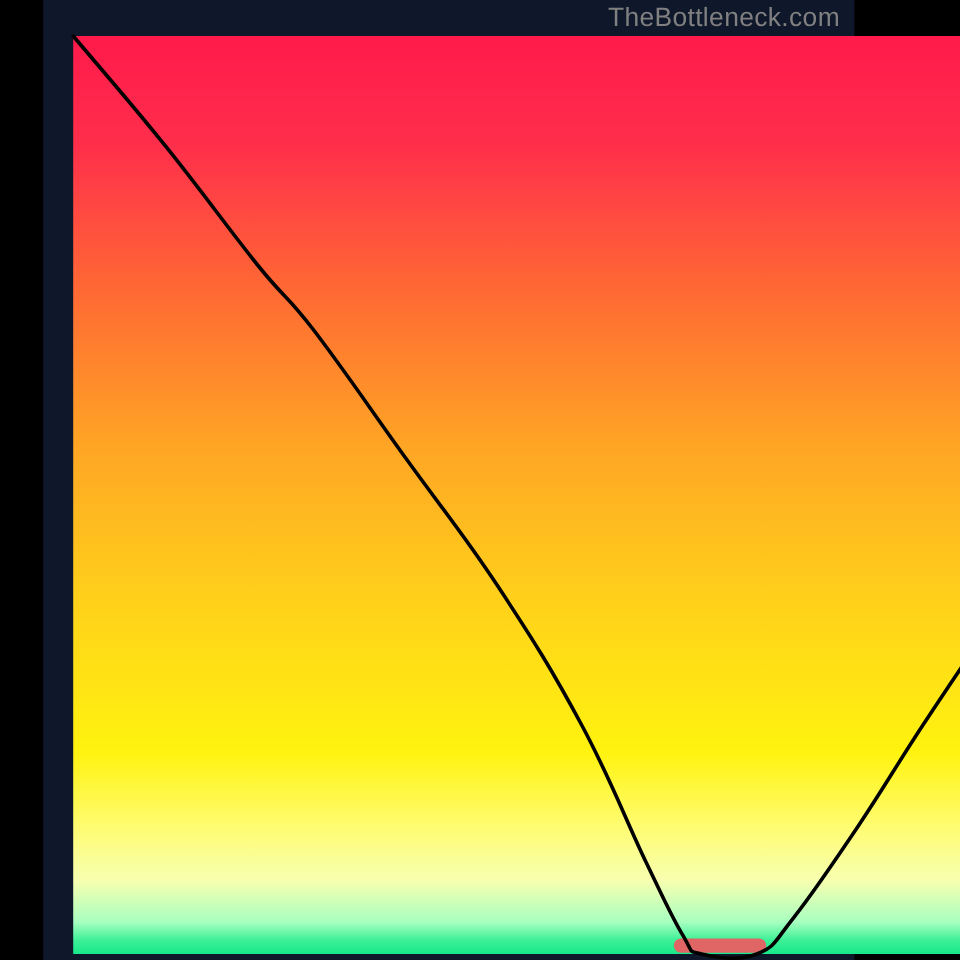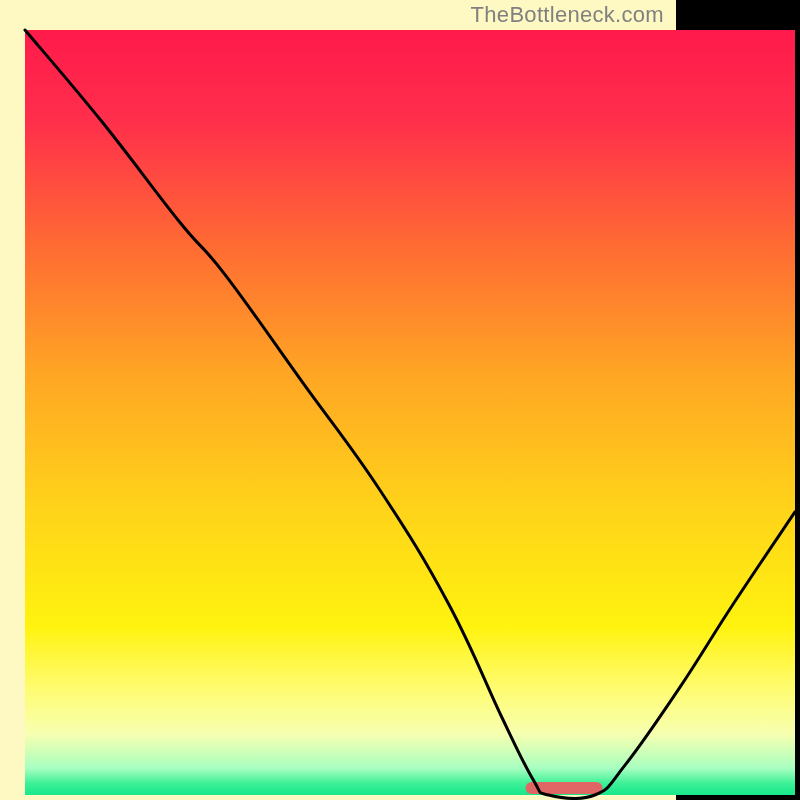--- a/index.html
+++ b/index.html
@@ -8,21 +8,22 @@
     width: 800px;
     height: 800px;
     overflow: hidden;
     background: #000;
     font-family: Arial, Helvetica, sans-serif;
   }
   .stage {
     position: relative;
     width: 676px;
     height: 800px;
-    background: #fef9c3;
+    background: #0f172a;
+    margin-left: 36px;
   }
   .watermark {
     position: absolute;
     top: 2px;
     right: 12px;
     color: #808080;
     font-size: 22px;
     font-weight: 400;
     letter-spacing: 0.3px;
     user-select: none;

